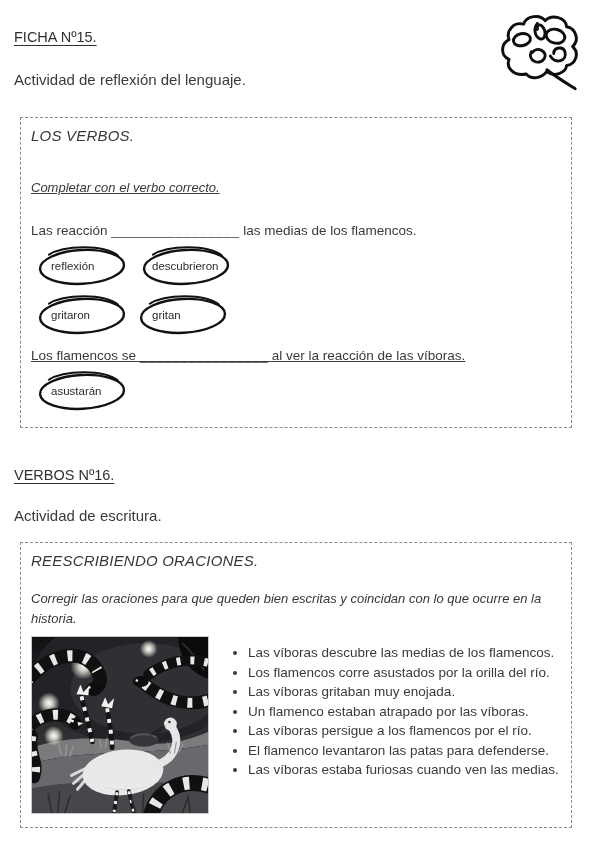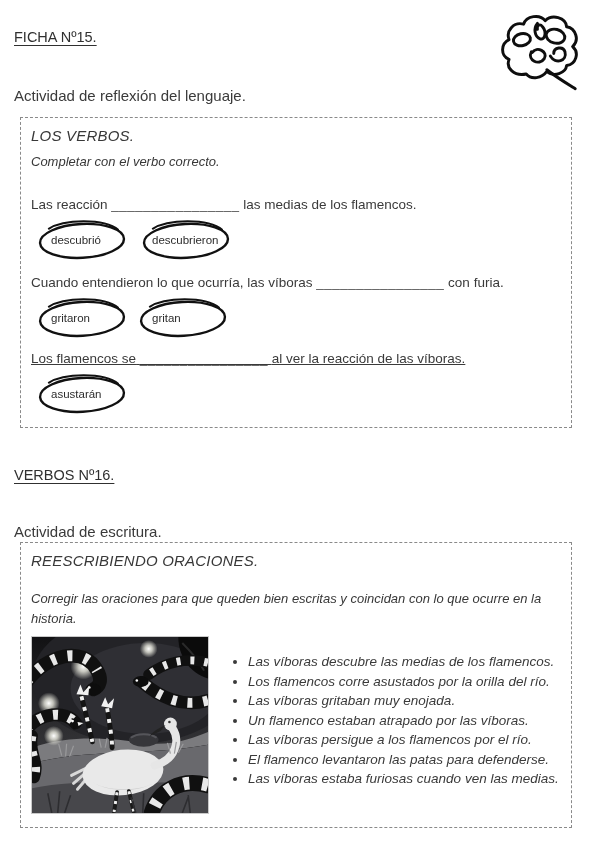--- a/index.html
+++ b/index.html
@@ -6,44 +6,44 @@
   html,body { background:#ffffff; }
   .page {
     position:relative; width:600px; height:848px; margin:0 auto;
     background:#ffffff; color:#3f3f3f;
     font-family:"Liberation Sans", sans-serif; overflow:hidden;
   }
   .ficha-title {
     position:absolute; left:14px; font-size:14.5px; font-weight:400; color:#303030;
     text-decoration:underline; text-underline-offset:3px;
   }
-  .subtitle { position:absolute; left:14px; font-size:15px; color:#3a3a3a;margin-top:16px; }
+  .subtitle { position:absolute; left:14px; font-size:15px; color:#3a3a3a; }
   .brain { position:absolute; left:497px; top:13px; width:86px; height:82px; }
   .dashed-box {
     position:absolute; left:20px; width:552px;
     border:1px dashed #8a8a8a; padding:9px 10px; background:#fff;
   }
   .box-heading { font-style:italic; font-size:15px; color:#383838; letter-spacing:.2px; }
   .box-instruction { font-style:italic; font-size:13px; color:#383838; line-height:1.5; }
   .sentence { font-size:13.5px; color:#3a3a3a; }
   .blank { letter-spacing:.5px; color:#4a4a4a; }
   .options-row { display:flex; gap:9px; margin-left:5px; }
   .option { position:relative; width:92px; height:42px; cursor:pointer; }
   .option.wide { width:98px; }
   .option svg { position:absolute; inset:0; width:100%; height:100%; overflow:visible; }
   .option-label {
     position:absolute; left:15px; top:50%; transform:translateY(-50%);
     font-size:11.5px; color:#2c2c2c; white-space:nowrap;
   }
   .content-row { display:flex; gap:13px; margin-top:8px; }
   .story-img { width:178px; height:178px; flex:0 0 auto; border:1px solid #c9c9c9; }
   .story-img svg { width:100%; height:100%; display:block; }
-  .bullet-list { list-style:disc; margin-top:16px; padding-left:26px; flex:1;font-style:italic; }
+  .bullet-list { list-style:disc; margin-top:7px; padding-left:26px; flex:1; }
   .bullet-list li { font-size:13.5px; line-height:19.5px; color:#3a3a3a; }
-  .mt23 { margin-top:8px; } .mt25 { margin-top:25px; }
+  .mt23 { margin-top:34px;text-decoration:underline; } .mt25 { margin-top:25px; }
   .mt20 { margin-top:20px; } .mt14 { margin-top:14px; } .mt12 { margin-top:12px;text-decoration:underline; }
   .mt7 { margin-top:7px; }
 </style>
 </head>
 <body>
 
 <div class="page">
 
   <div class="ficha-title" style="top:29px;">FICHA Nº15.</div>
   <div class="subtitle" style="top:71px;">Actividad de reflexión del lenguaje.</div>
@@ -64,32 +64,31 @@
     <div class="box-heading">LOS VERBOS.</div>
     <div class="box-instruction mt23">Completar con el verbo correcto.</div>
 
     <p class="sentence mt25"><span>Las reacción</span> <span class="blank">________________</span> <span>las medias de los flamencos.</span></p>
     <div class="options-row mt7">
       <div class="option">
         <svg viewBox="0 0 100 46">
           <ellipse cx="50" cy="24" rx="46" ry="18.5" stroke="#111" stroke-width="2.6" fill="none" transform="rotate(-3 50 24)"></ellipse>
           <path d="M13 11 C30 0 74 -1 90 12" stroke="#111" stroke-width="2.2" fill="none"></path>
         </svg>
-        <span class="option-label">descubrió</span>
+        <span class="option-label">reflexión</span>
       </div>
       <div class="option wide">
         <svg viewBox="0 0 100 46">
           <ellipse cx="50" cy="24" rx="46" ry="18.5" stroke="#111" stroke-width="2.6" fill="none" transform="rotate(-3 50 24)"></ellipse>
           <path d="M13 11 C30 0 74 -1 90 12" stroke="#111" stroke-width="2.2" fill="none"></path>
         </svg>
         <span class="option-label">descubrieron</span>
       </div>
     </div>
 
-    <p class="sentence mt14"><span>Cuando entendieron lo que ocurría, las víboras</span> <span class="blank">________________</span> <span>con furia.</span></p>
     <div class="options-row mt7">
       <div class="option">
         <svg viewBox="0 0 100 46">
           <ellipse cx="50" cy="24" rx="46" ry="18.5" stroke="#111" stroke-width="2.6" fill="none" transform="rotate(-3 50 24)"></ellipse>
           <path d="M13 11 C30 0 74 -1 90 12" stroke="#111" stroke-width="2.2" fill="none"></path>
         </svg>
         <span class="option-label">gritaron</span>
       </div>
       <div class="option">
         <svg viewBox="0 0 100 46">

